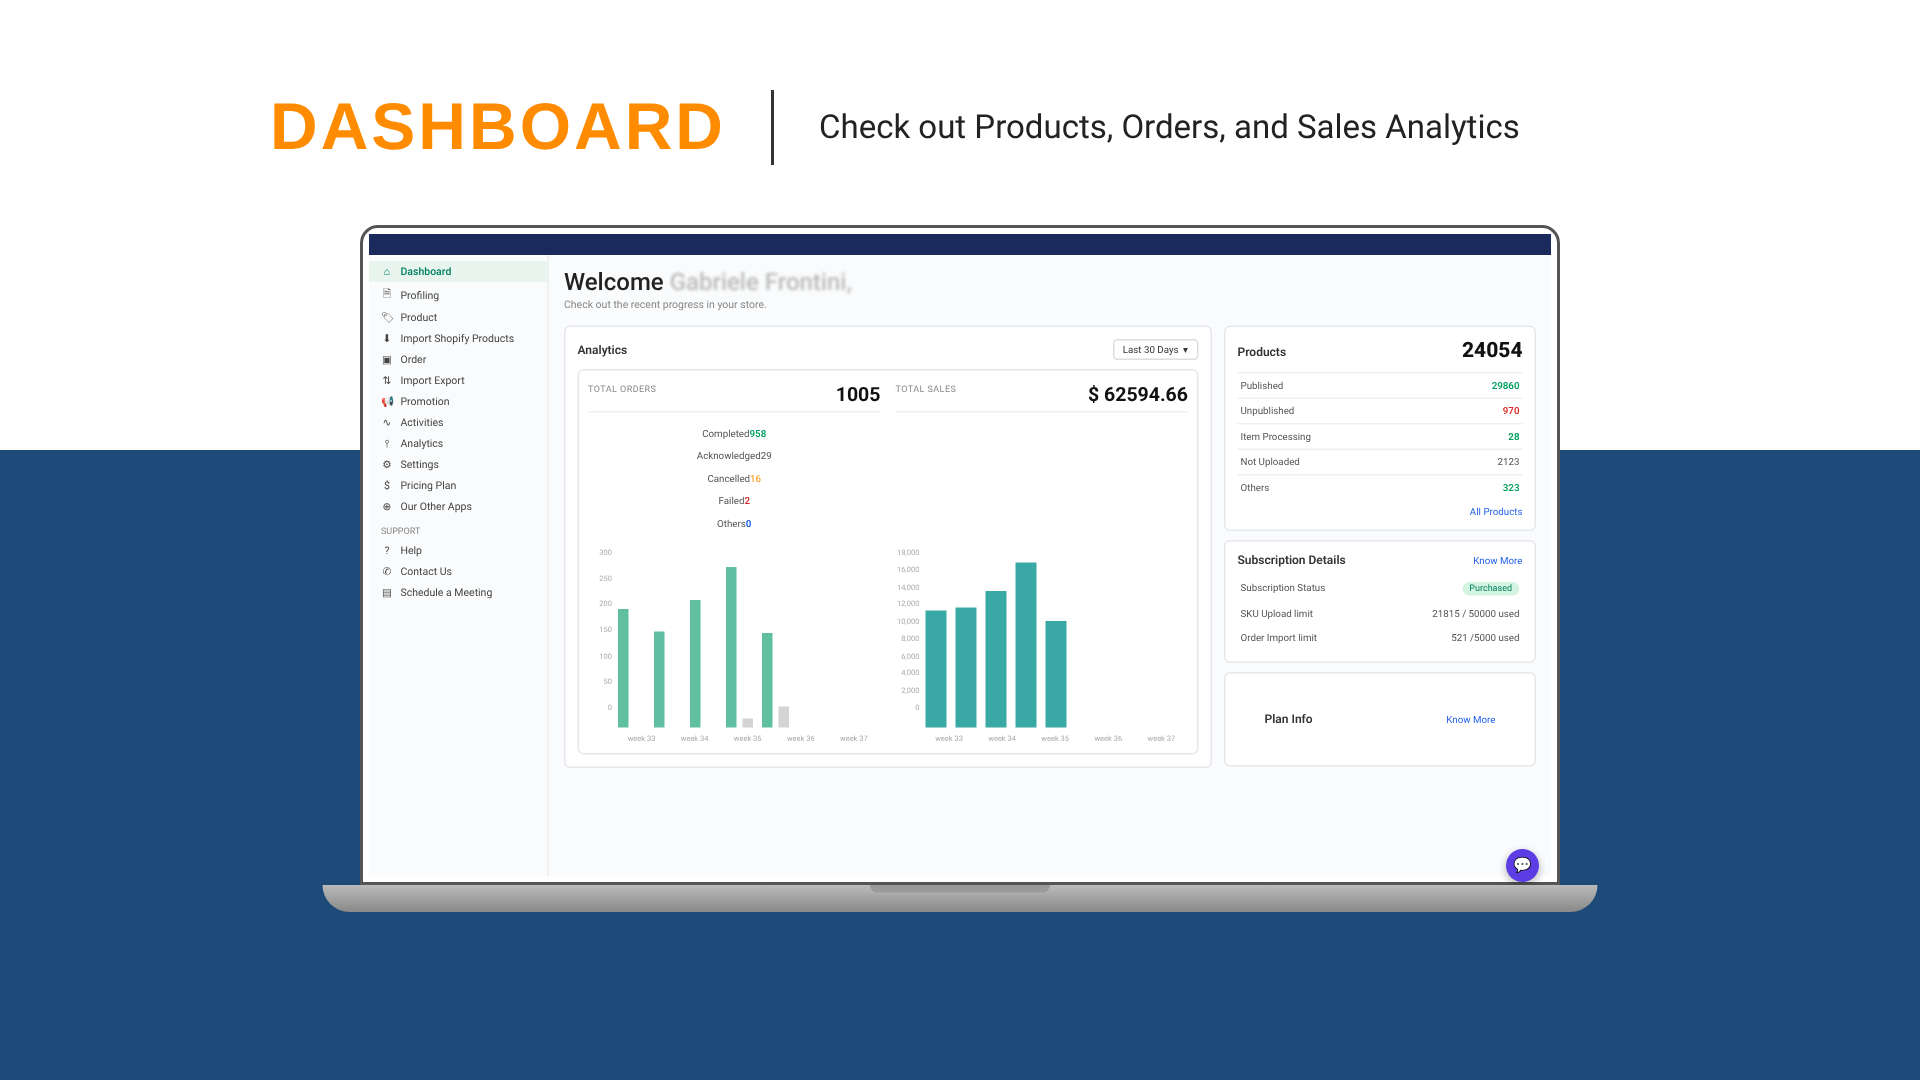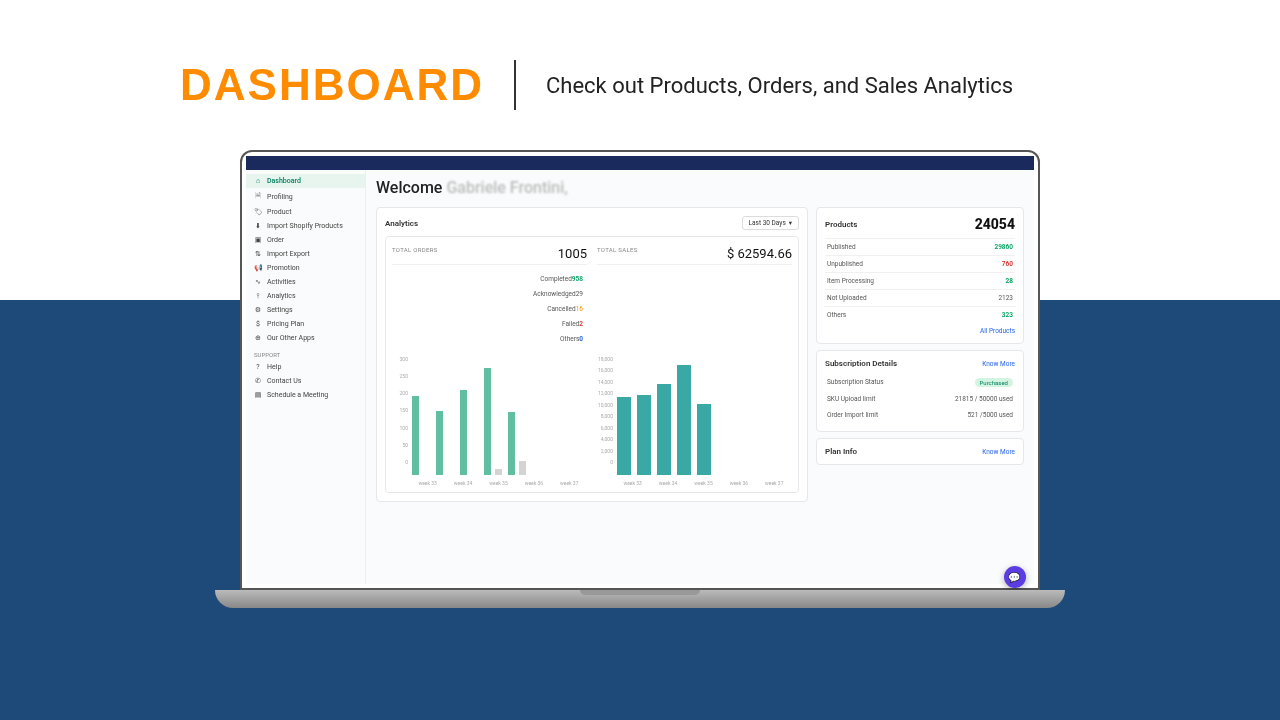--- a/index.html
+++ b/index.html
@@ -28,24 +28,24 @@
 .content{display:flex;gap:8px;margin-top:10px}
 .left-col{flex:1.6}
 .right-col{width:208px;display:flex;flex-direction:column;gap:6px}
 .card{background:#fff;border:1px solid #e5e7eb;border-radius:4px;padding:8px}
 .analytics-head{display:flex;justify-content:space-between;align-items:center;margin-bottom:6px}
 .analytics-head h3{font-size:8px;font-weight:600}
 .dropdown{border:1px solid #ddd;padding:2px 6px;border-radius:3px;font-size:6.5px;cursor:pointer;display:flex;align-items:center;gap:3px}
 .metrics{display:flex;gap:10px}
 .metric-col{flex:1}
 .metric-label{font-size:6px;color:#888;text-transform:uppercase;letter-spacing:.3px}
-.metric-val{font-size:13px;font-weight:400;text-align:center;color:#111}
+.metric-val{font-size:13px;font-weight:700;text-align:center;color:#111}
 .metric-row{display:flex;justify-content:space-between;border-bottom:1px solid #f0f0f0;padding:3px 0;font-size:6.5px;color:#666}
 .status-list{margin:6px 0}
-.status-item{display:flex;justify-content:flex-end;padding:3.5px 4px;font-size:6.5px;color:#555}
+.status-item{display:flex;justify-content:center;padding:3.5px 4px;font-size:6.5px;color:#555}
 .v-green{color:#00a060;font-weight:600}
 .v-orange{color:#ff8c00;font-weight:400}
 .v-red{color:#d82c2c;font-weight:600}
 .v-blue{color:#2563eb;font-weight:700}
 .charts{display:flex;gap:10px;margin-top:4px}
 .chart{flex:1;height:130px;position:relative;display:flex;flex-direction:column}
 .chart-body{flex:1;display:flex;align-items:flex-end;gap:2px;padding-left:18px;padding-bottom:2px;position:relative}
 .y-axis{position:absolute;left:0;top:0;bottom:12px;width:16px;display:flex;flex-direction:column;justify-content:space-between;font-size:5px;color:#aaa;text-align:right}
 .bar{width:14px;background:#5fbfa0;margin:0 2px}
 .bar.teal{background:#3aa9a5}
@@ -137,20 +137,21 @@
             </div>
             <div class="nav-item">
               <span class="ic">▤</span>
               <span>Schedule a Meeting</span>
             </div>
           </div>
         <div class="main">
           <div class="welcome">
             <span>Welcome</span> <span class="blur">Gabriele Frontini,</span>
           </div>
+          <div class="subtext">Check out the recent progress in your store.</div>
 
           <div class="content">
             <div class="left-col">
               <div class="card">
                 <div class="analytics-head">
                   <h3>Analytics</h3>
                   <div class="dropdown">
                     <span>Last 30 Days</span>
                       <span>▾</span>
                   </div>
@@ -282,21 +283,21 @@
                   <h3>Products</h3>
                   <span class="big-num">24054</span>
                 </div>
                 <div id="product-rows">
                     <div class="prod-row">
                       <span>Published</span>
                       <span class="v-green" style="font-weight:600">29860</span>
                     </div>
                     <div class="prod-row">
                       <span>Unpublished</span>
-                      <span class="v-red" style="font-weight:600">760</span>
+                      <span class="v-red" style="font-weight:600">970</span>
                     </div>
                     <div class="prod-row">
                       <span>Item Processing</span>
                       <span class="v-green" style="font-weight:700">28</span>
                     </div>
                     <div class="prod-row">
                       <span>Not Uploaded</span>
                       <span class="" style="font-weight:400">2123</span>
                     </div>
                     <div class="prod-row">
@@ -322,21 +323,21 @@
                       <span>21815 / 50000 used</span>
                     </div>
                     <div class="sub-row">
                       <span>Order Import limit</span>
                       <span>521 /5000 used</span>
                     </div>
                   </div>
               </div>
 
               <div class="card">
-                <div class="products-head" style="margin:0">
+                <div class="products-head" style="margin:18px">
                   <h3>Plan Info</h3>
                   <span class="link" style="margin:0">Know More</span>
                 </div>
               </div>
             </div>
           </div>
 
           <div class="chat-fab">
             <span>💬</span>
           </div>

